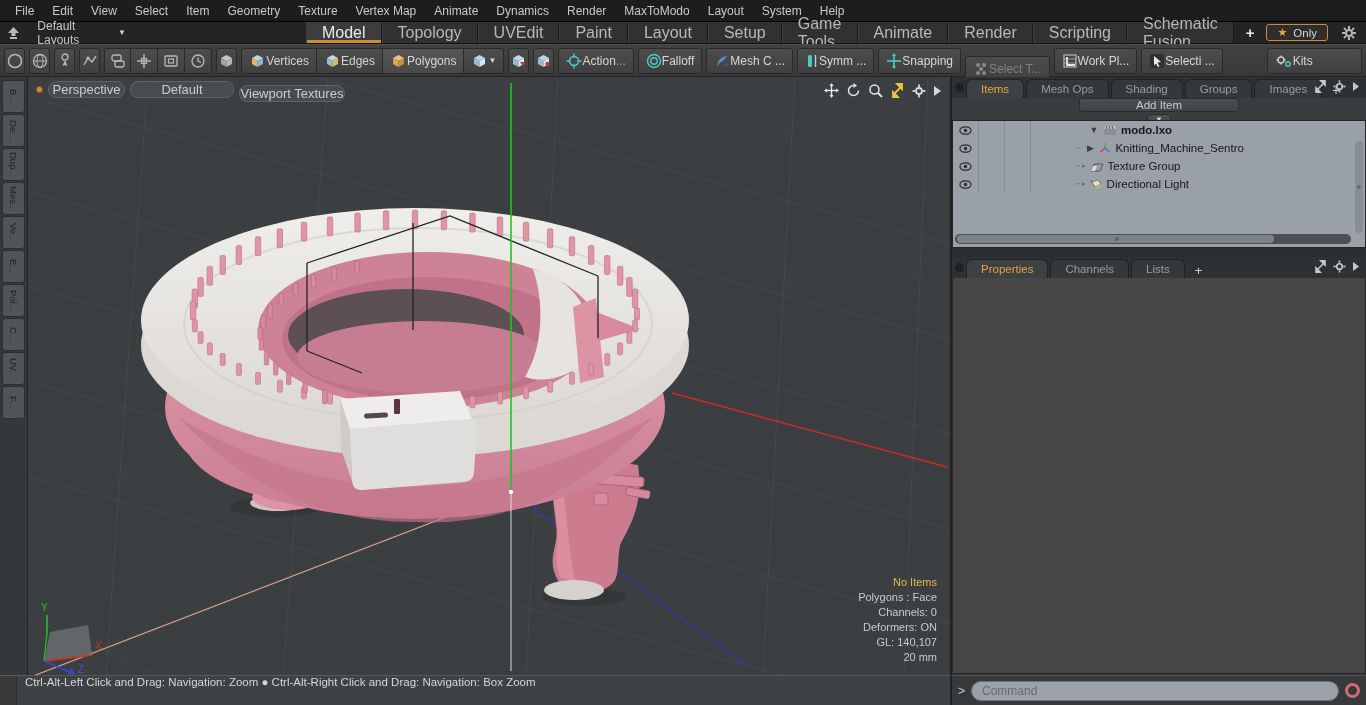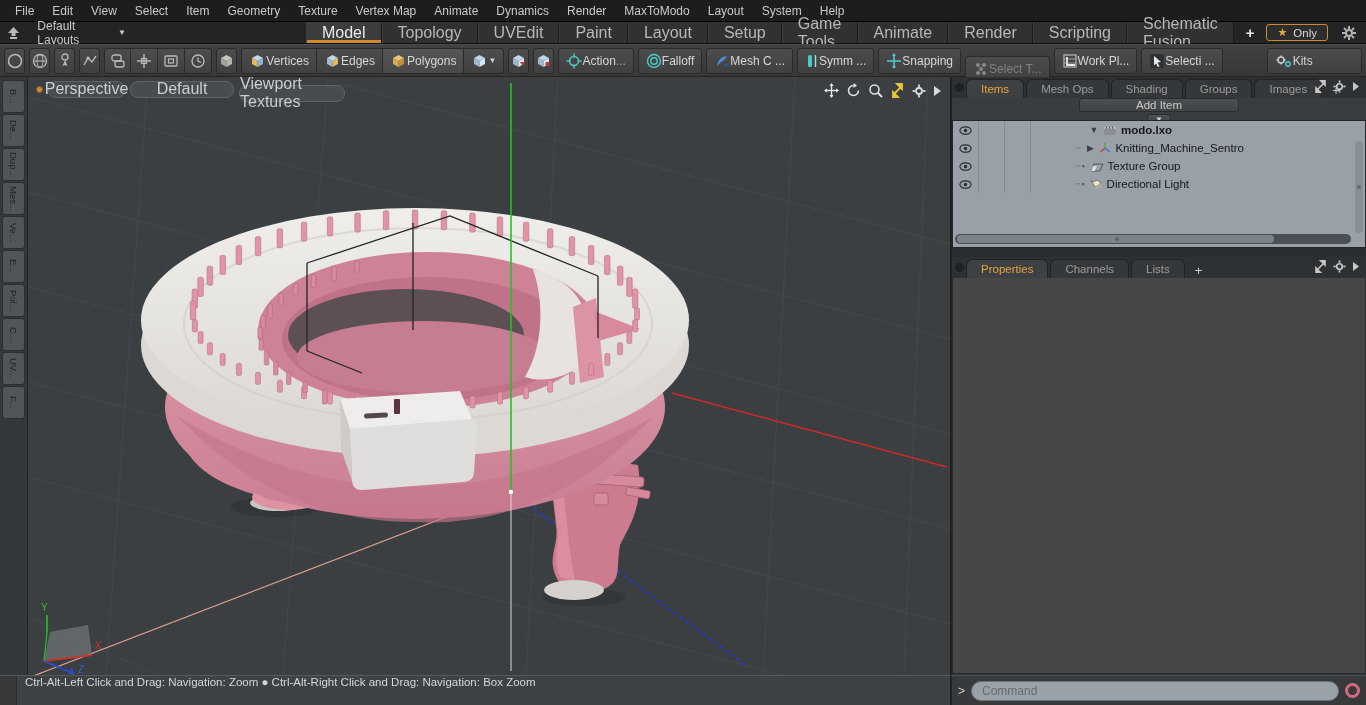--- a/index.html
+++ b/index.html
@@ -47,21 +47,21 @@
   #leftstrip { position:absolute; left:0; top:77px; width:28px; height:598px; background:#35383a; border-right:1px solid #222; padding:3px 2px; }
   .vtab { width:23px; height:33px; background:#505558; border:1px solid #2c2f31; border-radius:3px; margin-bottom:1px;
     color:#212426; font-size:9.5px; display:flex; align-items:center; justify-content:center;
     writing-mode:vertical-rl; }
 
   
   #viewport { position:absolute; left:28px; top:77px; width:922px; height:598px; background:#3b3f41; overflow:hidden; }
   #vp-header { position:absolute; left:0; top:0; width:100%; height:24px; display:flex; align-items:center; gap:5px; padding-left:8px; }
   #vp-dot { width:7px; height:7px; border-radius:50%; background:#cf8a2e; border:1px solid #8a5c1e; }
   .vp-btn { height:17px; border-radius:8px; background:rgba(74,79,82,.85); border:1px solid #5d6366;
-    color:#c9ced1; font-size:16px; display:flex; align-items:center; justify-content:center; }
+    color:#c9ced1; font-size:13px; display:flex; align-items:center; justify-content:center; }
   #vp-icons { position:absolute; right:8px; top:6px; display:flex; gap:7px; align-items:center; }
   #vp-stats { position:absolute; right:13px; bottom:10px; text-align:right; font-size:11px; color:#c6cbd0; line-height:15px; }
   #vp-noitems { color:#e8b64a; }
 
   
   #rightpanel { position:absolute; left:950px; top:77px; width:416px; height:598px; background:#323537; border-left:2px solid #202223; }
   .ptabrow { height:21px; background:#2e3133; display:flex; align-items:flex-end; padding-left:14px; position:relative; }
   .ptab { height:19px; display:flex; align-items:center; padding:0 14px; font-size:11.5px; color:#9b9b9b;
     background:#35383a; border:1px solid #222; border-bottom:none; border-radius:6px 6px 0 0; margin-right:2px; }
   .ptab.active { color:#e8a33d; background:#3d4144; }
@@ -597,20 +597,28 @@
             <line x1="0.5" y1="7" x2="3" y2="7"></line>
             <line x1="11" y1="7" x2="13.5" y2="7"></line>
           </g>
         </svg>
       <svg class="ic" width="9" height="12" viewBox="0 0 9 12">
           <polygon points="1,1 8,6 1,11" fill="#d8dbdd"></polygon>
         </svg>
     </div>
 
     
+    <div id="vp-stats">
+      <div id="vp-noitems">No Items</div>
+      <div>Polygons : Face</div>
+      <div>Channels: 0</div>
+      <div>Deformers: ON</div>
+      <div>GL: 140,107</div>
+      <div>20 mm</div>
+    </div>
   </div>
 
   <div id="rightpanel">
 
     <div class="ptabrow">
       <span class="notch"></span>
       <span class="ptab active">Items</span>
       <span class="ptab">Mesh Ops</span>
       <span class="ptab">Shading</span>
       <span class="ptab">Groups</span>

